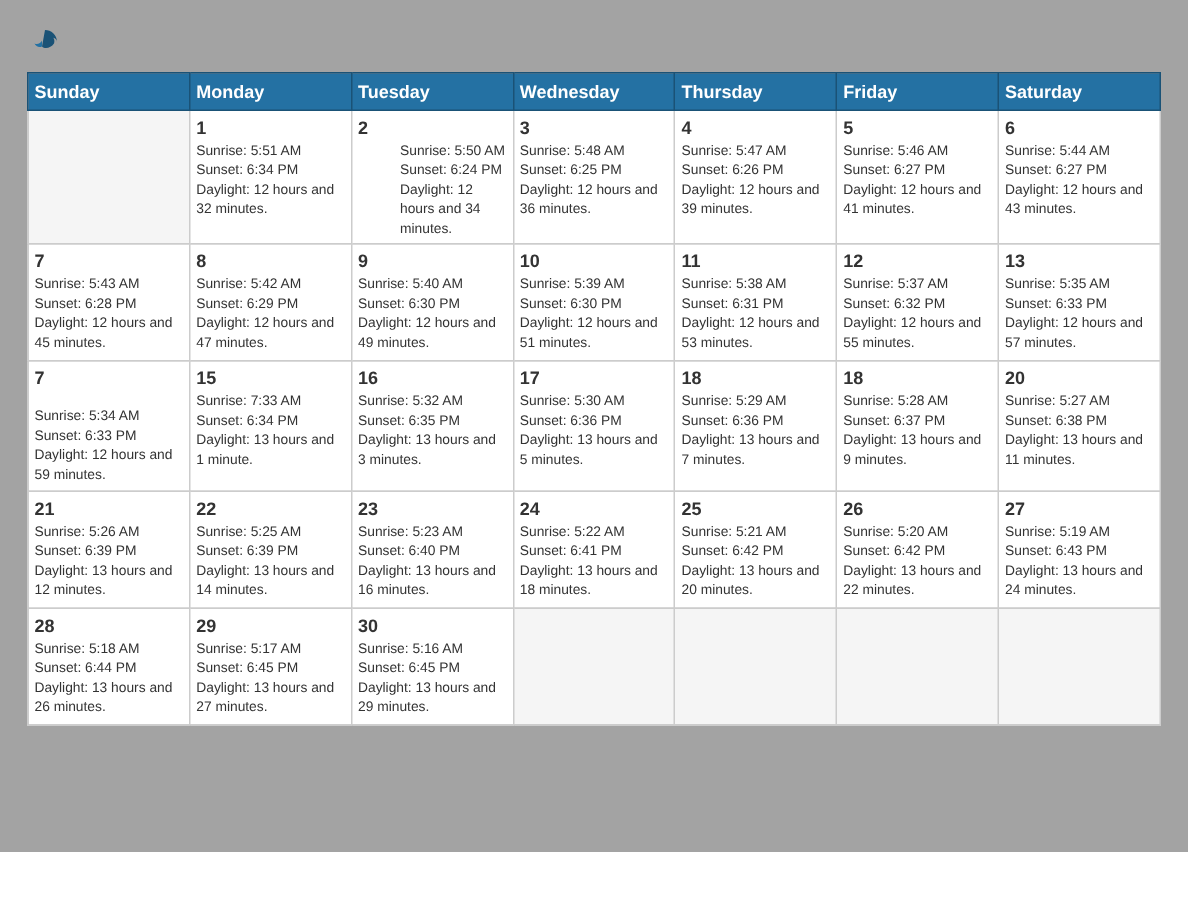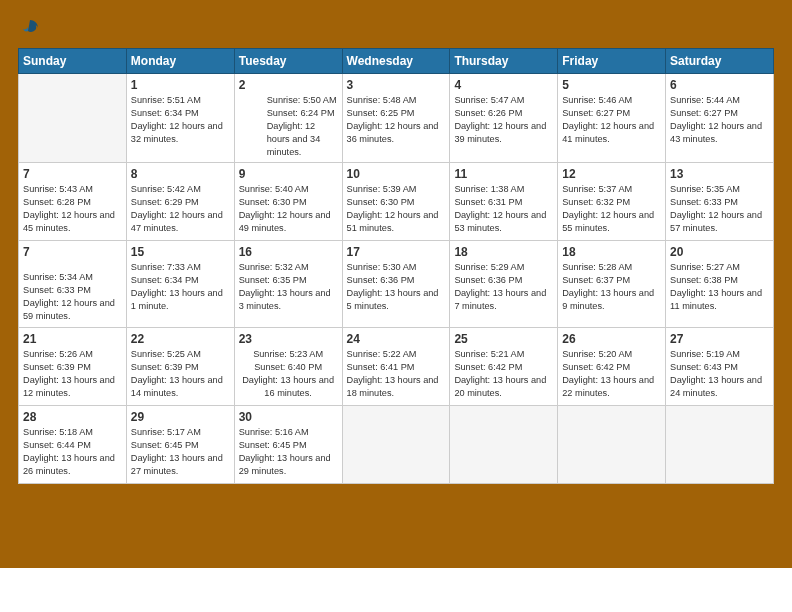--- a/index.html
+++ b/index.html
@@ -7,21 +7,21 @@
       font-family: Arial, sans-serif;
       background: #fff;
       width: 792px;
       height: 612px;
       overflow: hidden;
     }
     .container {
       width: 792px;
       height: 568px;
       padding: 18px 18px 10px 18px;
-      background: #a16207;
+      background: #a3a3a3;
     }
     .header {
       display: flex;
       justify-content: space-between;
       align-items: flex-start;
       margin-bottom: 10px;
     }
     .logo {
       display: flex;
       flex-direction: column;
@@ -190,21 +190,21 @@
 Daylight: 12 hours and 49 minutes.</div>
           </td>
           <td>
             <span class="day-num">10</span>
             <div class="day-info" style="white-space: pre-line;">Sunrise: 5:39 AM
 Sunset: 6:30 PM
 Daylight: 12 hours and 51 minutes.</div>
           </td>
           <td>
             <span class="day-num">11</span>
-            <div class="day-info" style="white-space: pre-line;">Sunrise: 1:38 AM
+            <div class="day-info" style="white-space: pre-line;">Sunrise: 5:38 AM
 Sunset: 6:31 PM
 Daylight: 12 hours and 53 minutes.</div>
           </td>
           <td>
             <span class="day-num">12</span>
             <div class="day-info" style="white-space: pre-line;">Sunrise: 5:37 AM
 Sunset: 6:32 PM
 Daylight: 12 hours and 55 minutes.</div>
           </td>
           <td>
@@ -266,21 +266,21 @@
 Daylight: 13 hours and 12 minutes.</div>
           </td>
           <td>
             <span class="day-num">22</span>
             <div class="day-info" style="white-space: pre-line;">Sunrise: 5:25 AM
 Sunset: 6:39 PM
 Daylight: 13 hours and 14 minutes.</div>
           </td>
           <td>
             <span class="day-num">23</span>
-            <div class="day-info" style="white-space: pre-line; text-align: center;">Sunrise: 5:23 AM
+            <div class="day-info" style="white-space: pre-line;">Sunrise: 5:23 AM
 Sunset: 6:40 PM
 Daylight: 13 hours and 16 minutes.</div>
           </td>
           <td>
             <span class="day-num">24</span>
             <div class="day-info" style="white-space: pre-line;">Sunrise: 5:22 AM
 Sunset: 6:41 PM
 Daylight: 13 hours and 18 minutes.</div>
           </td>
           <td>

